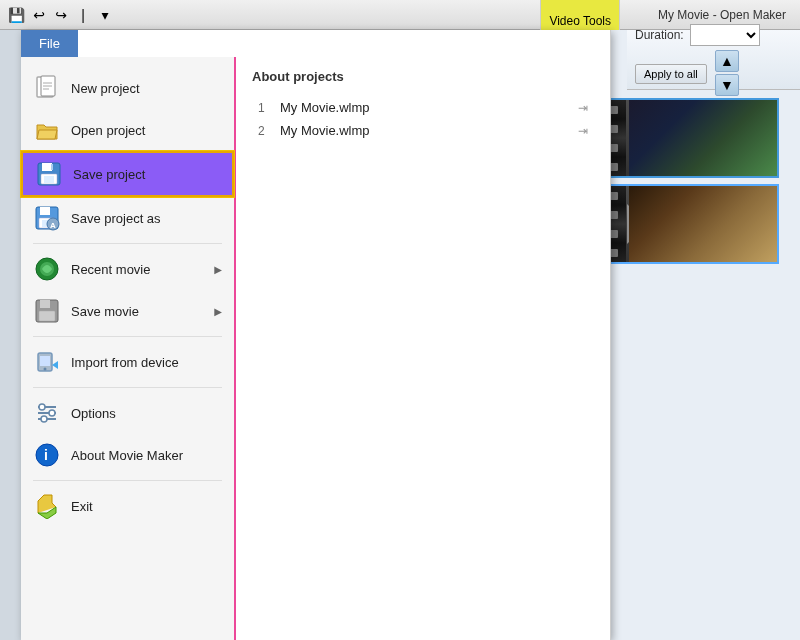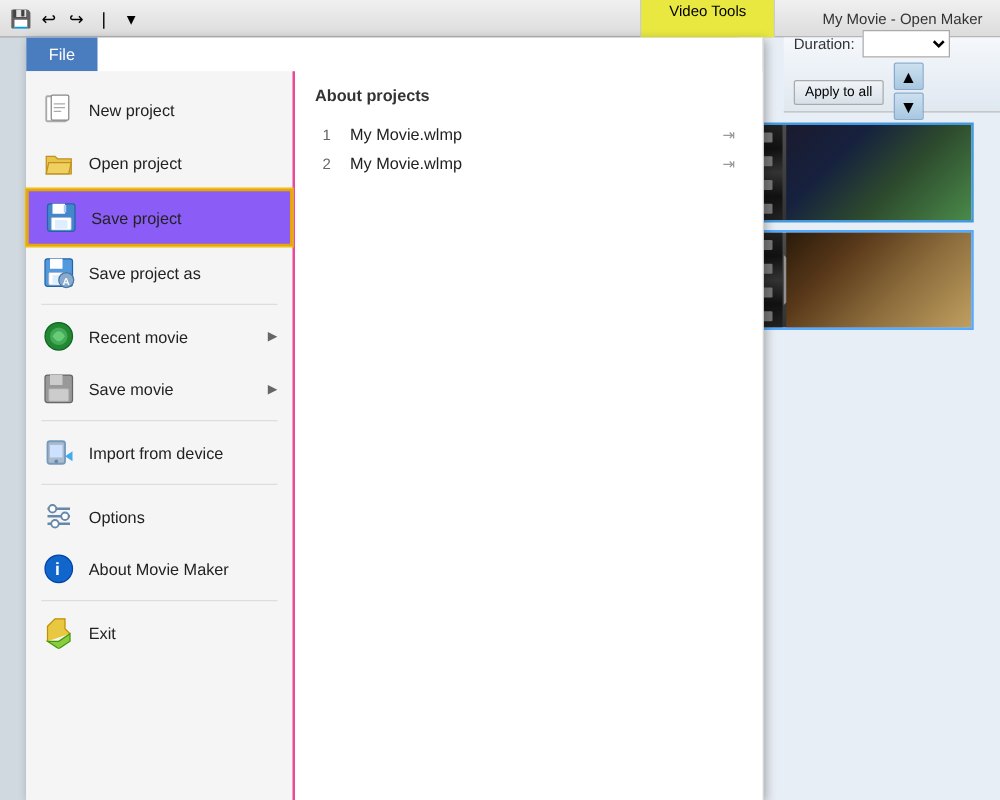--- a/index.html
+++ b/index.html
@@ -33,24 +33,24 @@
       display: flex;
       align-items: center;
       justify-content: center;
       font-size: 14px;
     }
     .video-tools-tab {
       position: absolute;
       right: 180px;
       top: 0;
       background: #e8e840;
-      padding: 2px 22px;
+      padding: 2px 8px;
       height: 30px;
       display: flex;
-      align-items: flex-start;
+      align-items: flex-end;
       font-size: 12px;
       font-weight: 500;
       border-left: 1px solid #ccc;
       border-right: 1px solid #ccc;
     }
     .title-text {
       position: absolute;
       right: 10px;
       top: 0;
       height: 30px;

